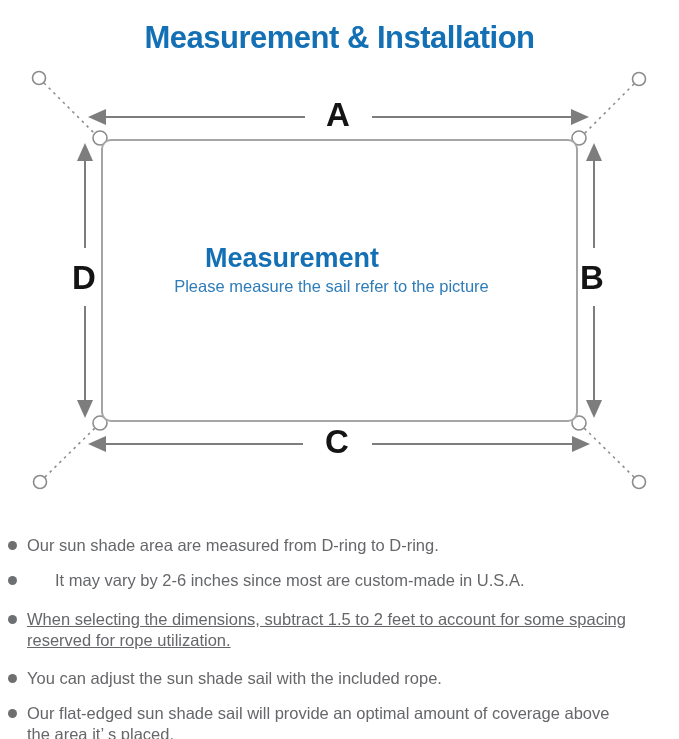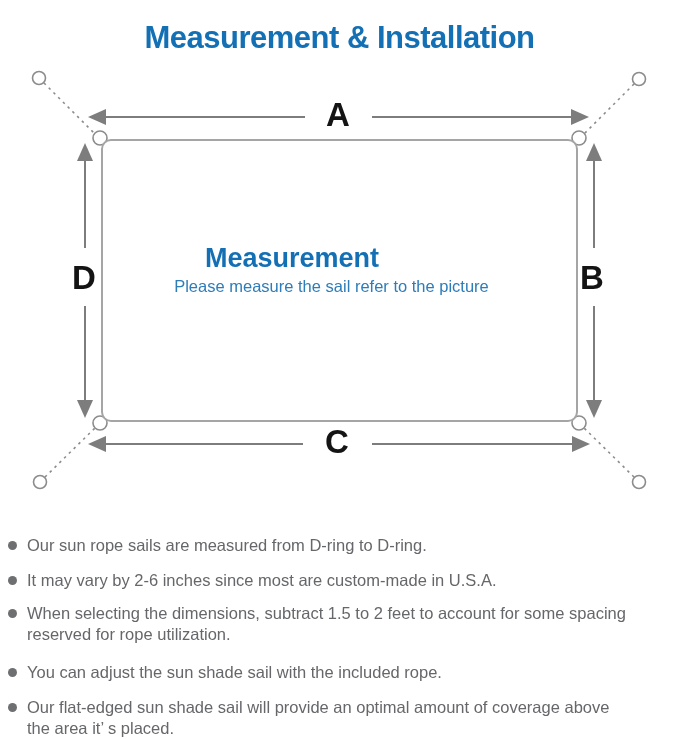--- a/index.html
+++ b/index.html
@@ -32,22 +32,22 @@
   }
   .notes{
     position:absolute;top:526px;left:6px;width:664px;margin:0;padding:0;
     list-style:none;
   }
   .note{
     display:flex;align-items:flex-start;margin:0;
     color:#66676a;font-size:16.5px;line-height:21px;
   }
   .note-1{margin-top:9px;}
-  .note-2{margin-top:14px;}
-  .note-3{margin-top:12px;}
+  .note-2{margin-top:14px;gap:28px;}
+  .note-3{margin-top:18px;text-decoration:underline;}
   .note-4{margin-top:17px;}
   .note-5{margin-top:14px;}
   .dot{
     flex:0 0 auto;width:9px;height:9px;border-radius:50%;
     background:#6e6f71;margin:6px 10px 0 2px;
   }
   .note-text{white-space:pre-line;}
 </style>
 </head>
 <body>
@@ -109,21 +109,21 @@
     <div class="dim-label label-c">C</div>
     <div class="dim-label label-d">D</div>
 
     <div class="center-heading">Measurement</div>
     <div class="center-subtitle">Please measure the sail refer to the picture</div>
   </div>
 
   <ul class="notes">
     <li class="note note-1">
       <span class="dot"></span>
-      <span class="note-text">Our sun rope sails are measured from D-ring to D-ring.</span>
+      <span class="note-text">Our sun shade area are measured from D-ring to D-ring.</span>
     </li>
     <li class="note note-2">
       <span class="dot"></span>
       <span class="note-text">It may vary by 2-6 inches since most are custom-made in U.S.A.</span>
     </li>
     <li class="note note-3">
       <span class="dot"></span>
       <span class="note-text">When selecting the dimensions, subtract 1.5 to 2 feet to account for some spacing
 reserved for rope utilization.</span>
     </li>

